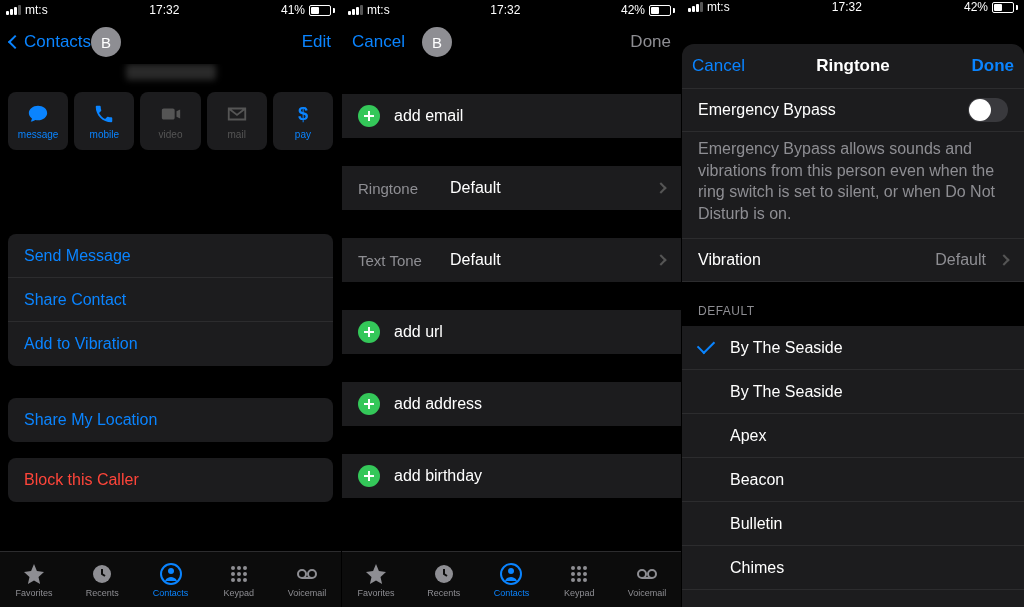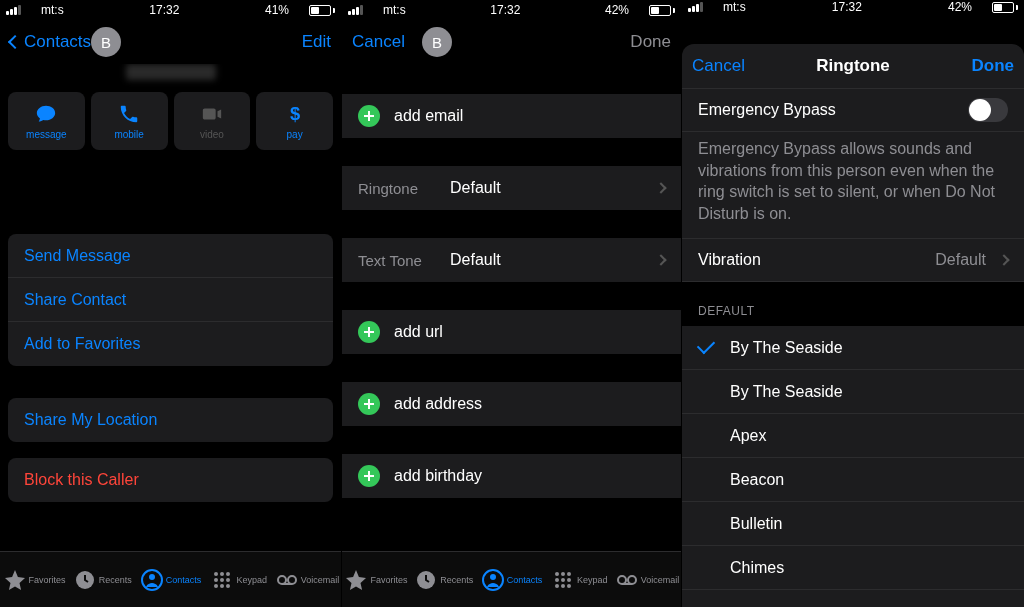--- a/index.html
+++ b/index.html
@@ -26,21 +26,21 @@
 
   
   .status-bar {
     height: 20px;
     display: flex;
     align-items: center;
     justify-content: space-between;
     padding: 0 6px;
     font-size: 12px;
   }
-  .status-left, .status-right { display: flex; align-items: center; gap: 20px; }
+  .status-left, .status-right { display: flex; align-items: center; gap: 4px; }
   .signal { display: inline-flex; gap: 1px; align-items: flex-end; }
   .signal i { width: 3px; background: #fff; display: inline-block; border-radius: 1px; }
   .signal i:nth-child(1){height:4px}.signal i:nth-child(2){height:6px}.signal i:nth-child(3){height:8px}.signal i:nth-child(4){height:10px;background:#555}
   .battery { display:inline-flex; align-items:center; gap:2px; }
   .batt-body{ width:22px; height:11px; border:1px solid #fff; border-radius:2px; position:relative;}
   .batt-fill{ position:absolute; left:1px; top:1px; bottom:1px; width:40%; background:#fff; border-radius:1px;}
   .batt-cap{ width:2px; height:5px; background:#fff; border-radius:0 1px 1px 0;}
 
   
   .nav-bar {
@@ -106,21 +106,21 @@
   .desc { color:#8e8e93; font-size:16px; line-height:1.35; padding:6px 16px 14px; background:#1c1c1e;}
   .section-header { color:#8e8e93; font-size:12px; letter-spacing:0.5px; padding:22px 16px 8px; text-transform:uppercase; background:#000;}
   .sheet .row { background:#1c1c1e; border-bottom:0.5px solid #2c2c2e; padding-left:48px; position:relative;}
   .sheet .row.toprow{ padding-left:16px;text-align:right;}
   .check { position:absolute; left:16px; width:16px; height:10px; border-left:2.5px solid #0a84ff; border-bottom:2.5px solid #0a84ff; transform:rotate(-45deg); top:14px;}
   .toggle { width:40px; height:24px; background:#39393d; border-radius:12px; position:relative; margin-left:auto;}
   .toggle .knob{ width:22px;height:22px;background:#fff;border-radius:50%;position:absolute;top:1px;left:1px;}
 
   
   .tab-bar { height:56px; background:#0c0c0c; border-top:0.5px solid #2c2c2e; display:flex; }
-  .tab { flex:1; display:flex; flex-direction:row; align-items:center; justify-content:center; gap:2px;}
+  .tab { flex:1; display:flex; flex-direction:column; align-items:center; justify-content:center; gap:2px;}
   .tab span{ font-size:9px; color:#8e8e93;}
   .tab.active span{ color:#0a84ff;}
   .tab svg{ width:24px; height:24px; fill:#8e8e93;}
   .tab.active svg{ fill:#0a84ff;}
 
   
 </style>
 </head>
 <body>
 
@@ -177,40 +177,46 @@
             <path d="M6.6 10.8c1.4 2.8 3.8 5.2 6.6 6.6l2.2-2.2c.3-.3.7-.4 1-.2 1.1.4 2.4.6 3.6.6.6 0 1 .4 1 1V20c0 .6-.4 1-1 1C10.6 21 3 13.4 3 4c0-.6.4-1 1-1h3.4c.6 0 1 .4 1 1 0 1.2.2 2.5.6 3.6.1.3 0 .8-.2 1l-2.2 2.2z"></path>
           </svg>
         <span class="lbl">mobile</span>
       </div>
       <div class="action-btn disabled">
         <svg viewBox="0 0 24 24">
             <path d="M4 6h10c1.1 0 2 .9 2 2v8c0 1.1-.9 2-2 2H4c-1.1 0-2-.9-2-2V8c0-1.1.9-2 2-2zm14 3l4-2v10l-4-2V9z"></path>
           </svg>
         <span class="lbl">video</span>
       </div>
+      <div class="action-btn disabled">
+        <svg viewBox="0 0 24 24">
+            <path d="M3 6h18v12H3z M3 6l9 7 9-7" fill="none" stroke="#555" stroke-width="2"></path>
+          </svg>
+        <span class="lbl">mail</span>
+      </div>
       <div class="action-btn enabled">
         <svg viewBox="0 0 24 24">
             <text x="12" y="19" text-anchor="middle" font-size="20" font-weight="bold" fill="#0a84ff">$</text>
           </svg>
         <span class="lbl">pay</span>
       </div>
     </div>
 
     <div class="gap"></div>
     <div class="gap" style="height:56px"></div>
 
     <div class="list-group">
       <div class="row blue">
           <span>Send Message</span>
         </div>
       <div class="row blue">
           <span>Share Contact</span>
         </div>
       <div class="row blue">
-          <span>Add to Favorites</span>
+          <span>Add to Vibration</span>
         </div>
     </div>
 
     <div class="gap-sm"></div>
 
     <div class="gap-sm"></div>
     <div class="list-group">
       <div class="row blue">
           <span>Share My Location</span>
         </div>

